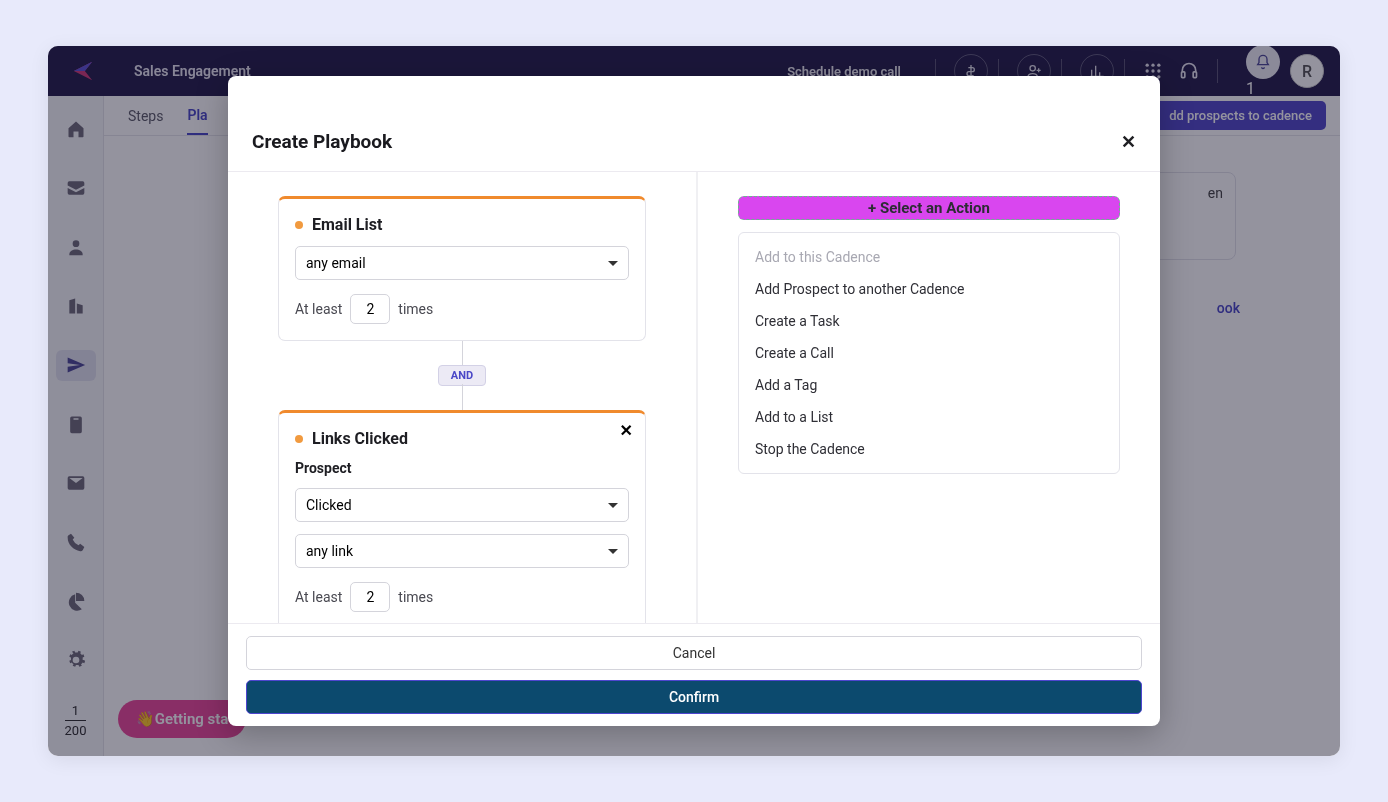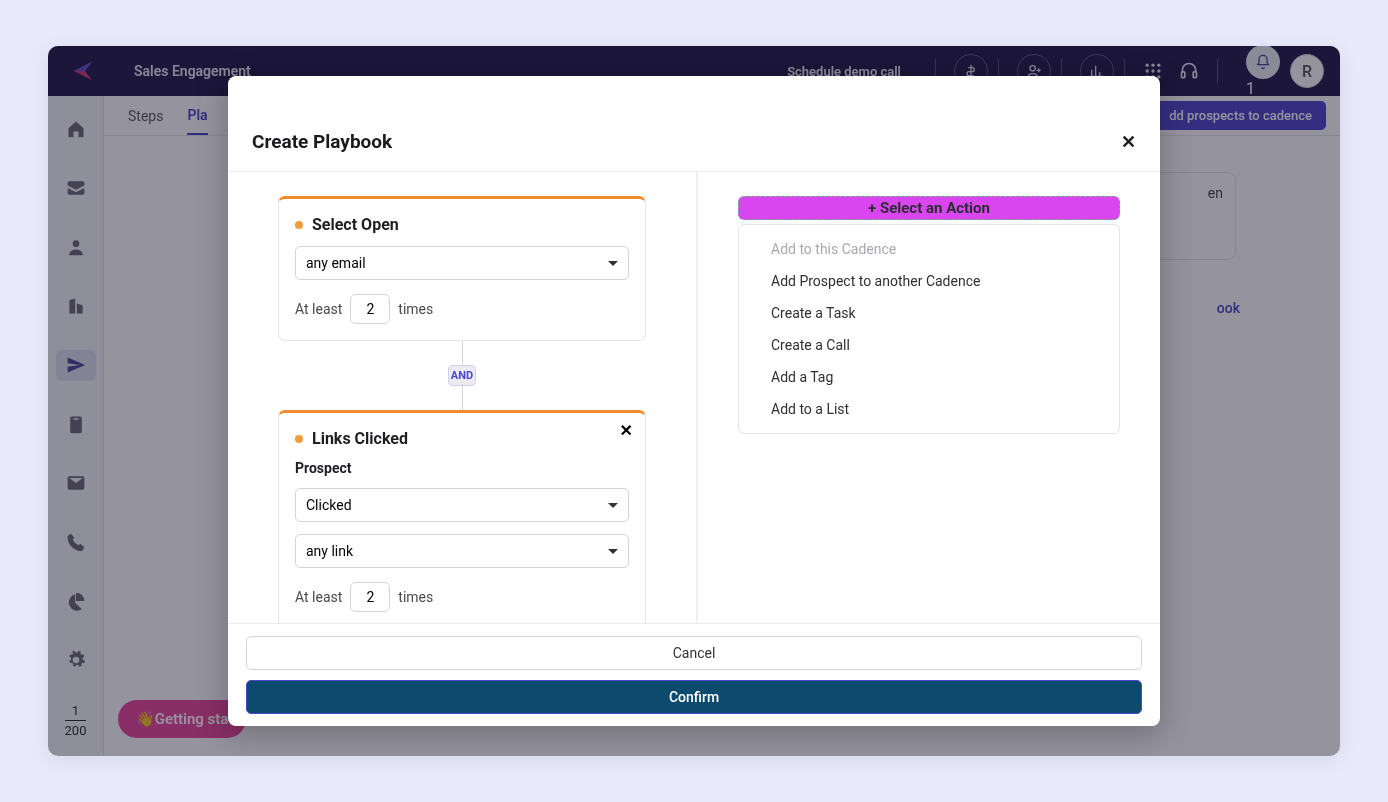--- a/index.html
+++ b/index.html
@@ -49,27 +49,27 @@
 .btn.primary{background:#0c4a6e;color:#fff;border-color:#4e45cf;font-weight:500;}
 
 .cond{border:1px solid #e3e3ea;border-top:3px solid #f08a2d;border-radius:7px;padding:16px;position:relative;background:#fff;}
 .cond-title{font-size:16px;font-weight:700;color:#1e1e23;display:flex;align-items:center;gap:9px;}
 .dot{width:8px;height:8px;border-radius:50%;background:#f19a3f;display:inline-block;}
 .sel{width:100%;border:1px solid #d4d4db;border-radius:5px;height:34px;padding:0 10px;font-size:14px;display:flex;align-items:center;justify-content:space-between;margin-top:12px;cursor:pointer;}
 .caret{width:0;height:0;border-left:5px solid transparent;border-right:5px solid transparent;border-top:5px solid #333;}
 .row{display:flex;align-items:center;gap:8px;margin-top:14px;color:#4a4a52;font-size:14px;}
 .numbox{width:40px;height:30px;border:1px solid #d4d4db;border-radius:5px;text-align:center;font-size:14px;}
 .connector{width:1px;height:26px;background:#d4d4db;margin:0 auto;}
-.and-pill{width:28px;margin:-2px auto;background:#eceaf5;border:1px solid #d3d1e6;color:#4a47c7;font-size:11px;font-weight:700;border-radius:4px;text-align:center;padding:3px 0;}
+.and-pill{width:48px;margin:-2px auto;background:#eceaf5;border:1px solid #d3d1e6;color:#4a47c7;font-size:11px;font-weight:700;border-radius:4px;text-align:center;padding:3px 0;}
 .sub-label{font-size:14px;font-weight:700;color:#1e1e23;margin-top:12px;}
 .cond .xbtn{position:absolute;top:8px;right:12px;font-weight:700;cursor:pointer;}
 .or-btn{margin-top:16px;border:1px dashed #eab867;background:#fdf6ea;border-radius:5px;padding:10px;font-weight:600;color:#2d2d33;cursor:pointer;}
 
 .select-action{border:1px dashed #6ab78b;background:#d946ef;border-radius:6px;text-align:center;padding:2px;font-weight:700;font-size:15px;color:#2c2c33;cursor:pointer;}
-.actions{margin-top:4px;border:1px solid #e3e3ea;border-radius:6px;padding:8px 16px;}
+.actions{margin-top:12px;border:1px solid #e3e3ea;border-radius:6px;padding:8px 0;}
 .actions .opt{padding:8px 16px;font-size:14px;color:#2f2f36;cursor:pointer;}
 .actions .opt.disabled{color:#a8a8b2;cursor:default;}
 .m-left::-webkit-scrollbar{width:6px;}
 .m-left::-webkit-scrollbar-thumb{background:#d1d1d8;border-radius:3px;}
 </style>
 </head>
 <body>
 
 <div class="app-window">
 
@@ -208,21 +208,21 @@
       <div class="m-head">
         <div class="m-title">Create Playbook</div>
         <div class="m-close">✕</div>
       </div>
       <div class="m-body">
 
         <div class="m-left">
           <div class="cond">
             <div class="cond-title">
                 <span class="dot"></span>
-                <span>Select Open</span>
+                <span>Email List</span>
               </div>
             <div class="sel">
                 <span>any email</span>
                 <span class="caret"></span>
               </div>
             <div class="row">
               <span>At least</span>
               <input class="numbox" value="2" style="">
               <span>times</span>
             </div>
@@ -259,20 +259,21 @@
 
         <div class="m-right">
           <div class="select-action">+ Select an Action</div>
           <div class="actions">
             <div class="opt disabled">Add to this Cadence</div>
             <div class="opt">Add Prospect to another Cadence</div>
             <div class="opt">Create a Task</div>
             <div class="opt">Create a Call</div>
             <div class="opt">Add a Tag</div>
             <div class="opt">Add to a List</div>
+            <div class="opt">Stop the Cadence</div>
           </div>
         </div>
       </div>
       <div class="m-foot">
         <button class="btn">Cancel</button>
         <button class="btn primary">Confirm</button>
       </div>
     </div>
   </div>
 </div>

